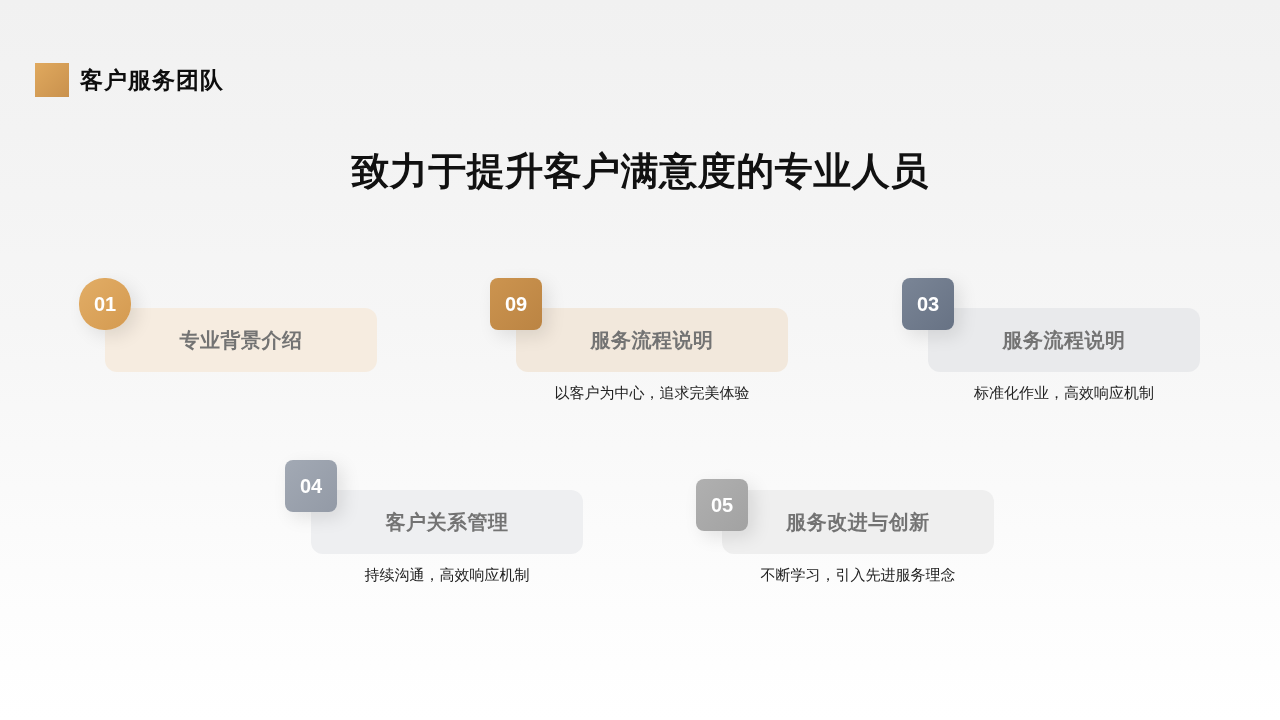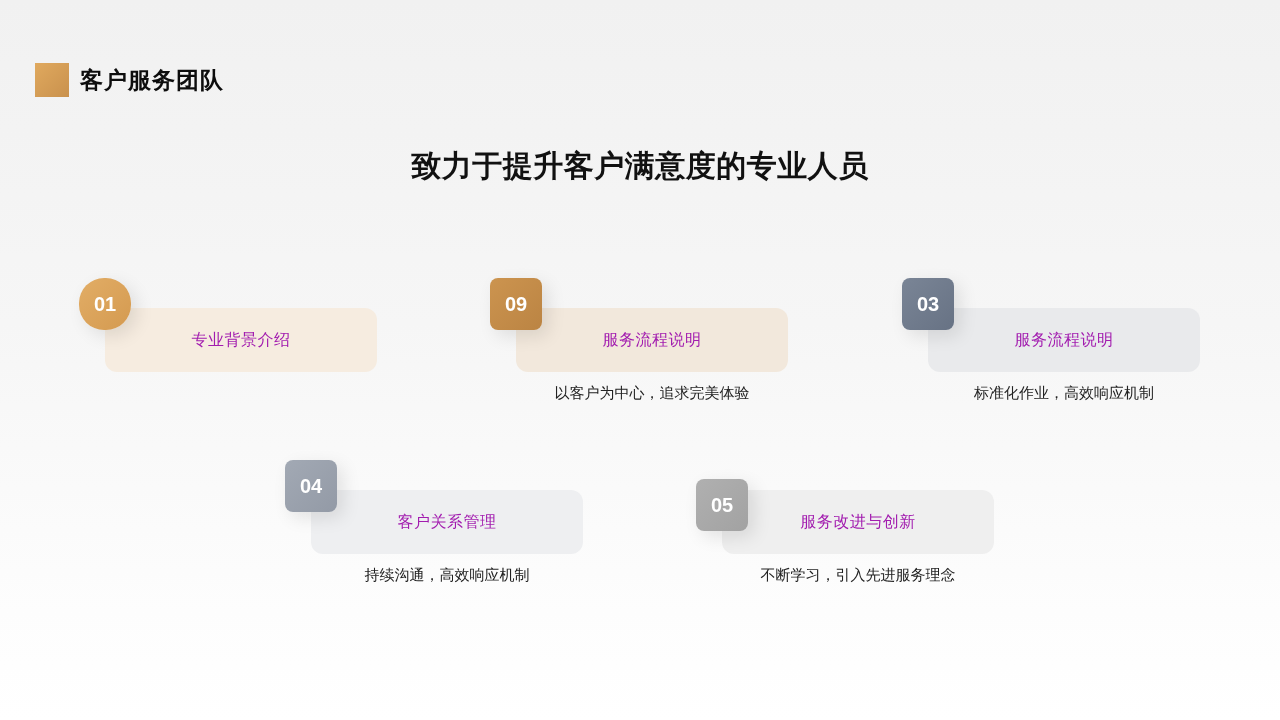--- a/index.html
+++ b/index.html
@@ -17,33 +17,33 @@
     .title-mark {
       width: 34px; height: 34px;
       background: linear-gradient(135deg, #e0a95e 0%, #c9914d 100%);
       margin-right: 11px;
     }
     .title-text {
       font-size: 23px; font-weight: bold; color: #0d0d0d; letter-spacing: 1px;
     }
     .subtitle {
       position: absolute; left: 0; width: 1280px; top: 146px;
-      text-align: center; font-size: 30px; font-weight: bold; color: #111;
+      text-align: center; font-size: 38px; font-weight: bold; color: #111;
       letter-spacing: 0.5px;
     }
     .card {
       position: absolute; width: 300px; height: 130px;
     }
     .card .panel {
       position: absolute; left: 26px; top: 30px; width: 272px; height: 64px;
       border-radius: 12px;
       display: flex; align-items: center; justify-content: center;
     }
     .card .panel-title {
-      font-size: 16px; font-weight: normal; color: #a21caf; letter-spacing: 0.5px;
+      font-size: 20px; font-weight: bold; color: #737373; letter-spacing: 0.5px;
     }
     .card .badge {
       position: absolute; left: 0; top: 0; width: 52px; height: 52px;
       border-radius: 8px;
       display: flex; align-items: center; justify-content: center;
       color: #fff; font-size: 20px; font-weight: bold;
       box-shadow: 6px 6px 18px rgba(0,0,0,0.10);
     }
     .card .desc {
       position: absolute; left: 26px; top: 106px; width: 272px;

